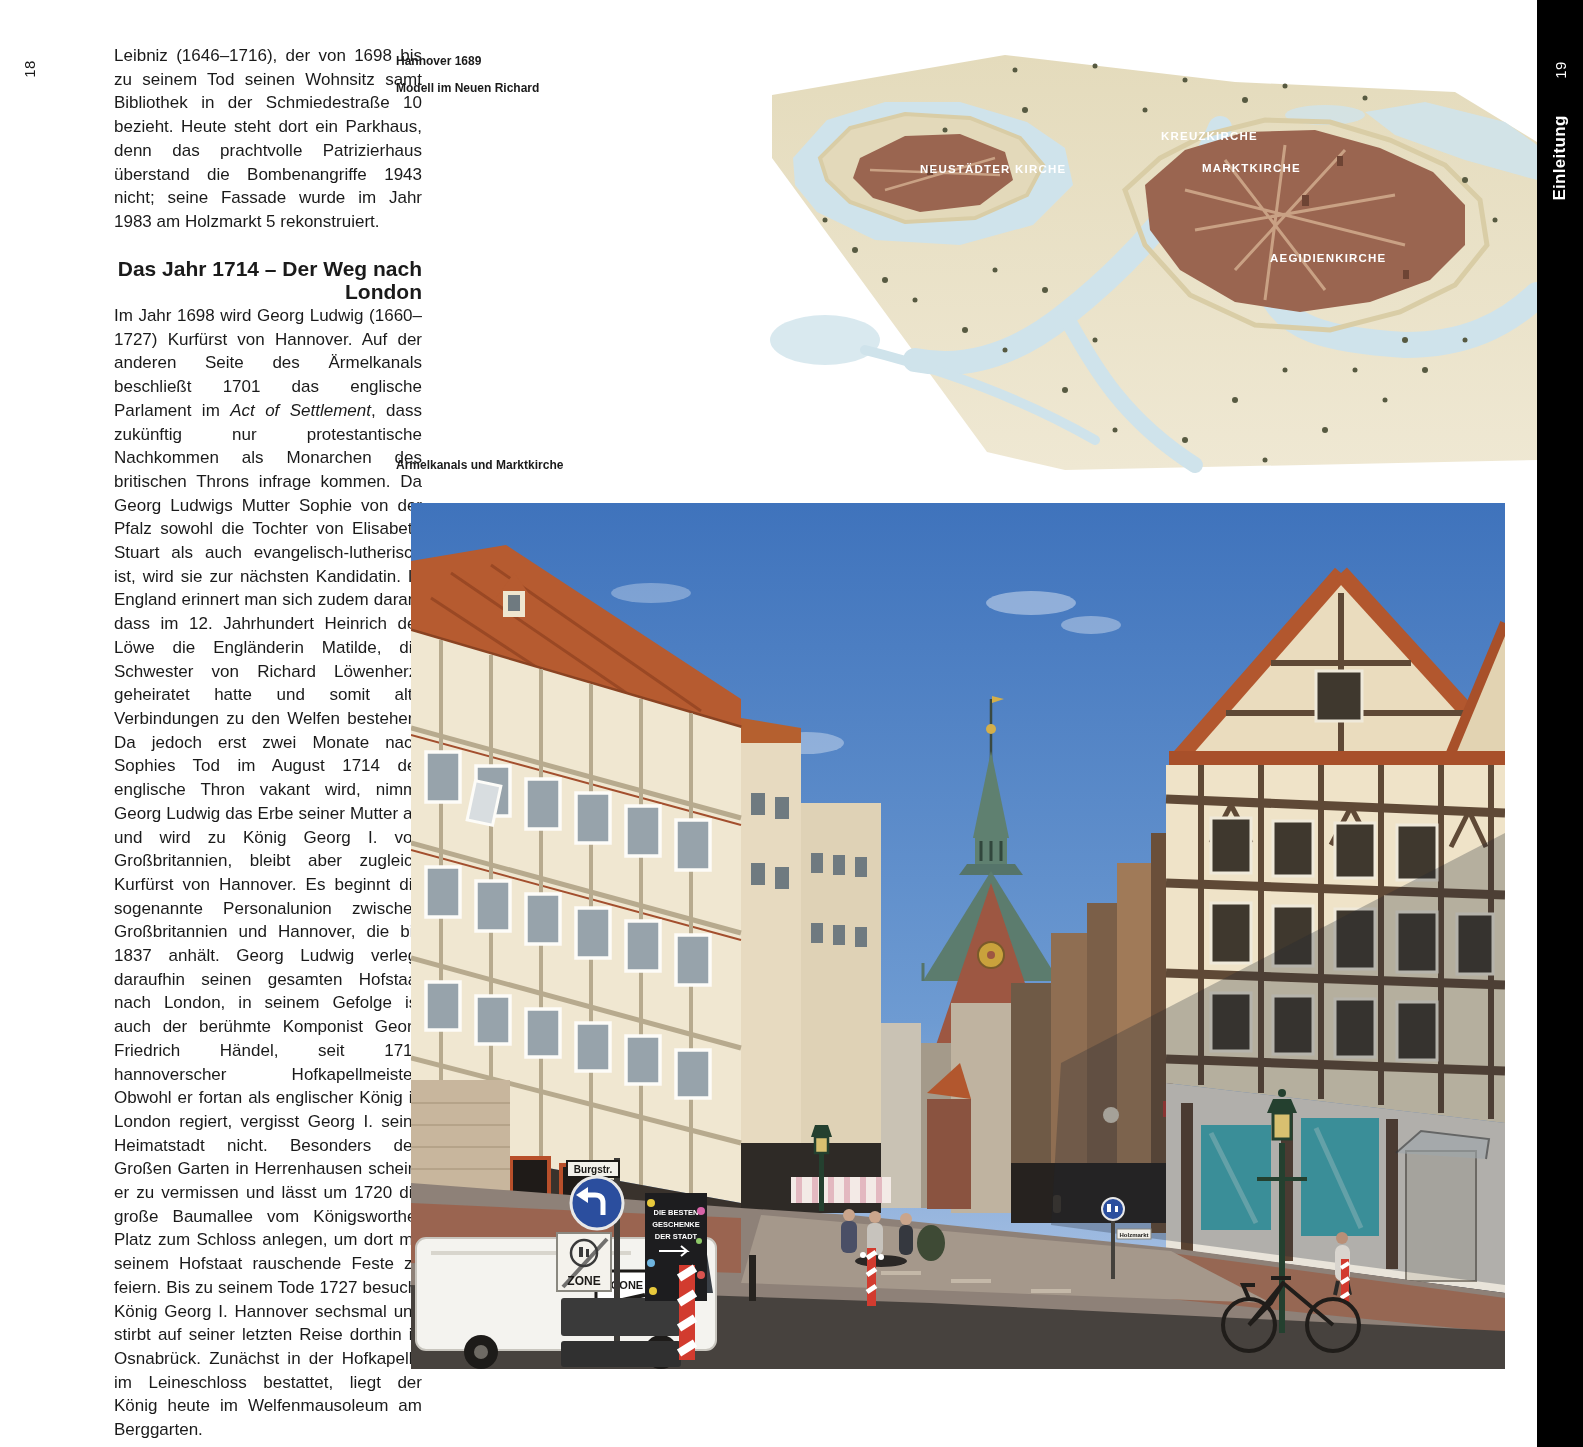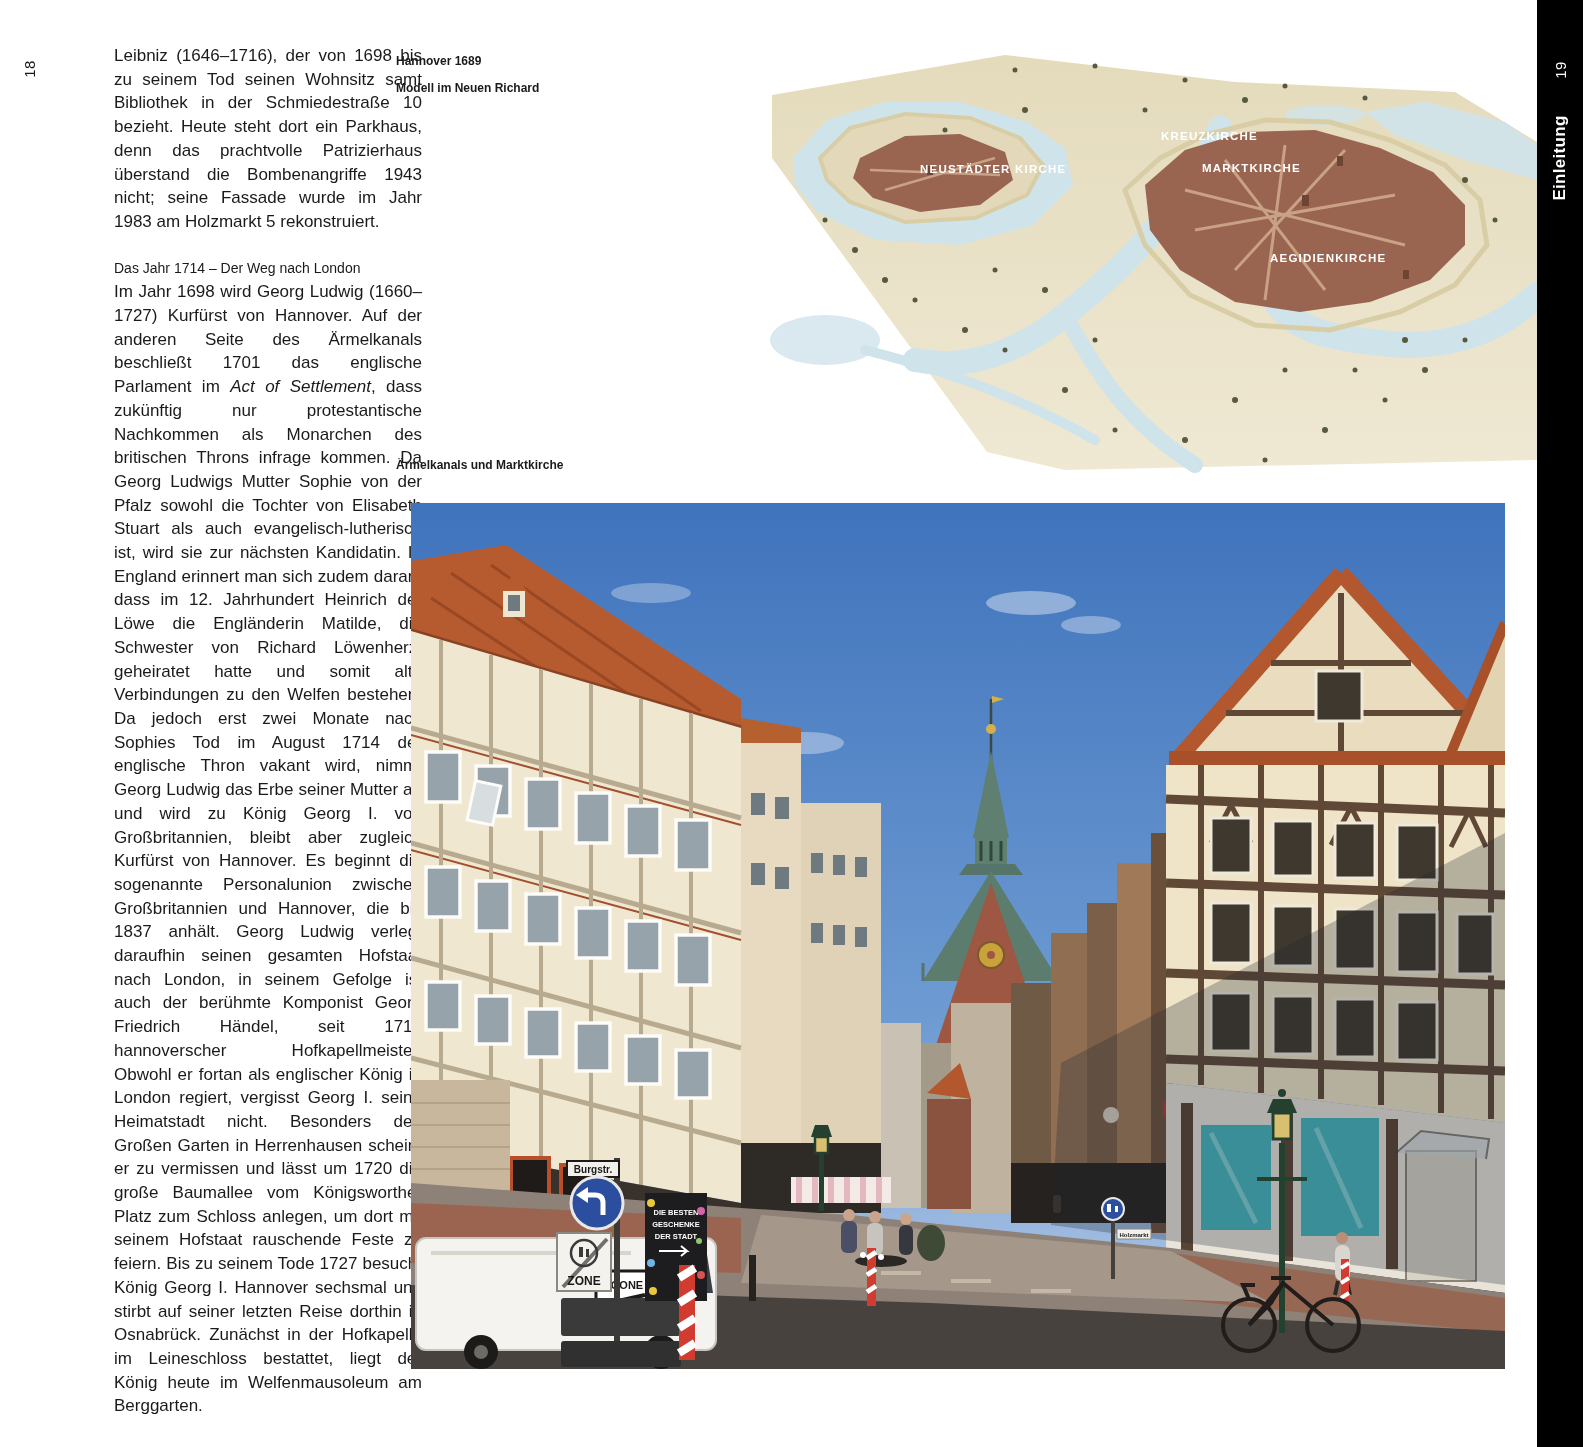--- a/index.html
+++ b/index.html
@@ -6,21 +6,21 @@
   .page{position:relative;width:1583px;height:1447px;background:#fff;overflow:hidden;
         font-family:"Liberation Sans",sans-serif;color:#1a1a1a;}
   .rot{position:absolute;white-space:nowrap;transform:translate(-50%,-50%) rotate(-90deg);}
   #pn18{left:29px;top:69px;font-size:15px;letter-spacing:.5px;}
   #section-bar{position:absolute;top:0;right:0;width:46px;height:1447px;background:#000;}
   #pn19{left:23px;top:70px;color:#fff;font-size:15px;letter-spacing:.5px;}
   #section-label{left:23px;top:158px;color:#fff;font-size:17px;font-weight:bold;letter-spacing:.3px;}
   #article{position:absolute;left:78px;top:44px;width:308px;font-size:17px;line-height:23.7px;
            text-align:justify;hyphens:auto;margin-left:36px;-webkit-hyphens:auto;}
   #article p{margin:0;}
-  #article h2{margin:23px 0 0 0;font-size:14px;line-height:23.7px;font-weight:normal;text-align:left;}
+  #article h2{margin:23px 0 0 0;font-size:21px;line-height:23.7px;font-weight:bold;text-align:right;}
   .caption{position:absolute;left:396px;font-size:12px;font-weight:bold;line-height:27px;}
   #caption-model{top:48px;}
   #caption-street{top:452px;}
   svg{position:absolute;display:block;}
   #model-photo{left:765px;top:40px;}
   #street-photo{left:411px;top:503px;}
   .model-label{fill:#ffffff;font-family:"Liberation Sans",sans-serif;font-weight:bold;
                font-size:11.5px;letter-spacing:1.2px;}
   .wl{fill:#97a3ab;stroke:#fdfcf8;stroke-width:3.5px;}
   .wr{fill:#3f382e;stroke:#efe9da;stroke-width:3px;}

